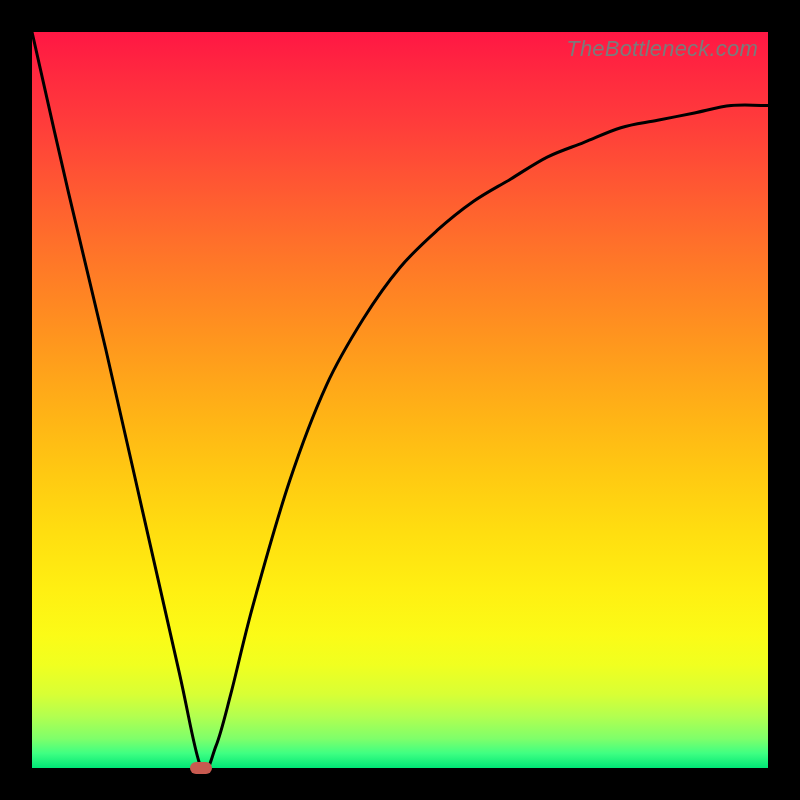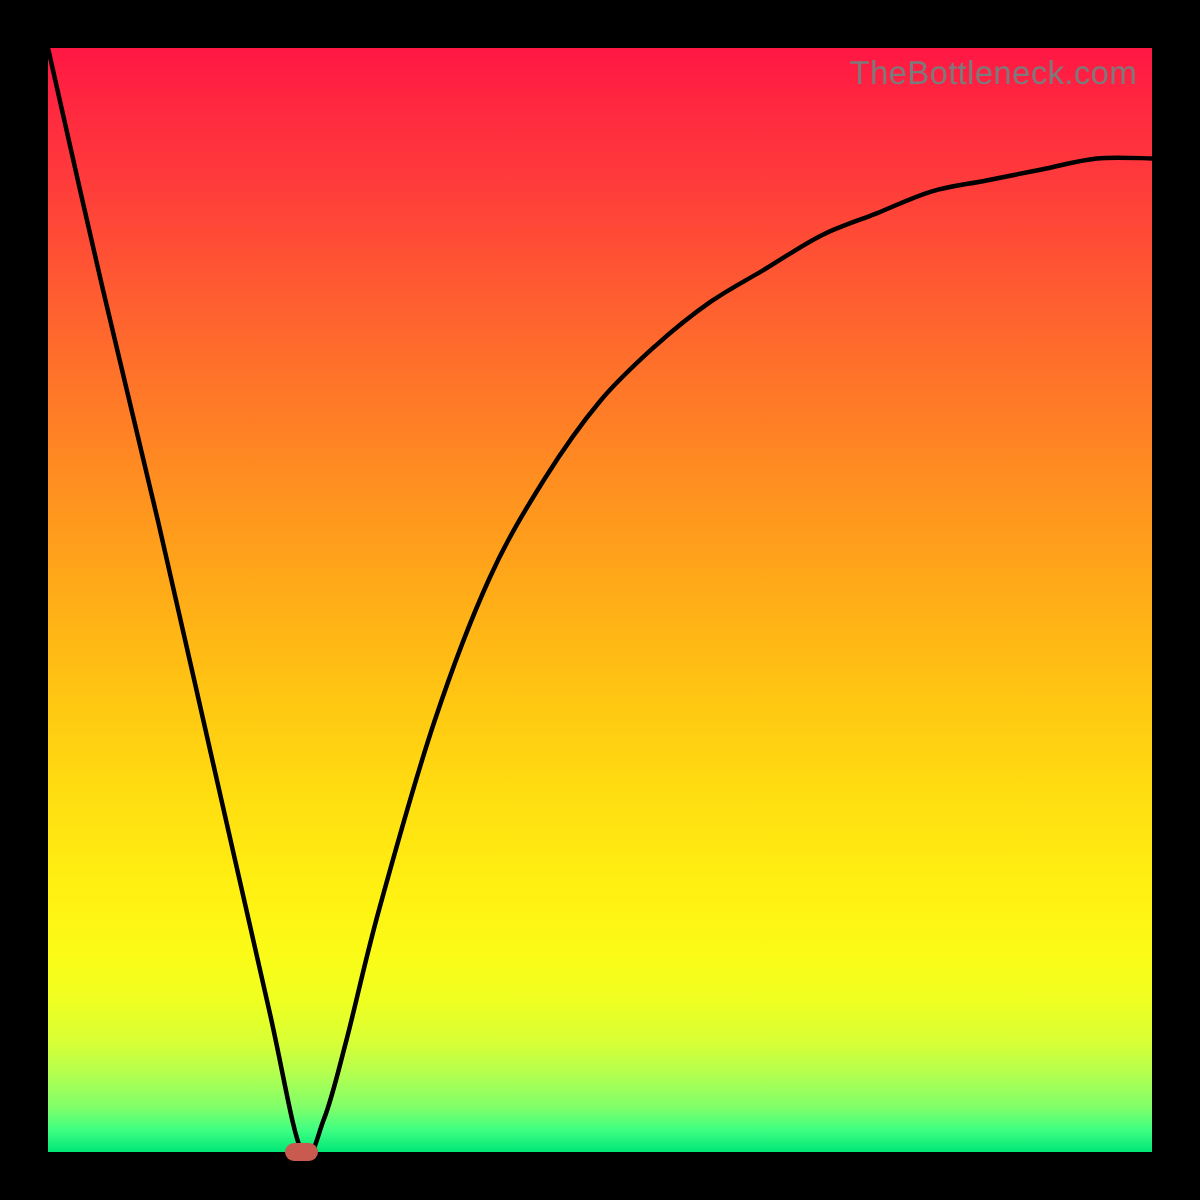--- a/index.html
+++ b/index.html
@@ -9,20 +9,21 @@
     height: 800px;
     overflow: hidden;
     background: #000;
     font-family: Arial, Helvetica, sans-serif;
   }
   .container {
     position: relative;
     width: 800px;
     height: 800px;
     background: #000;
+    font-style: italic;
   }
   .plot-area {
     position: absolute;
     left: 32px;
     top: 32px;
     width: 736px;
     height: 736px;
     background: linear-gradient(to bottom,
       #ff1744 0%,
       #ff2a3f 6%,

